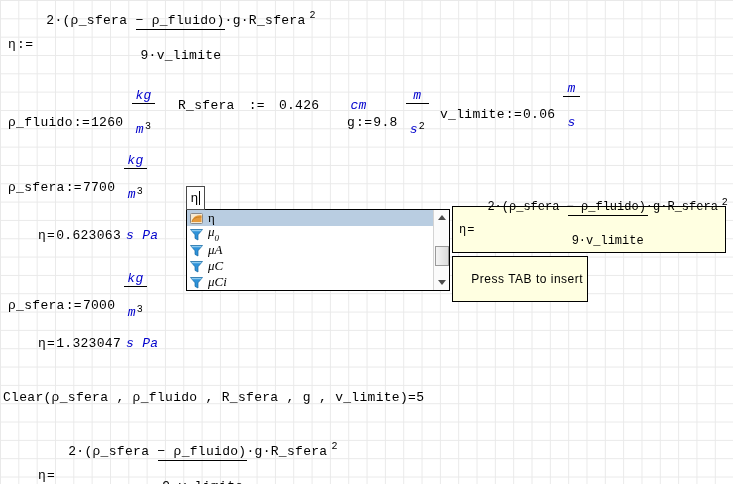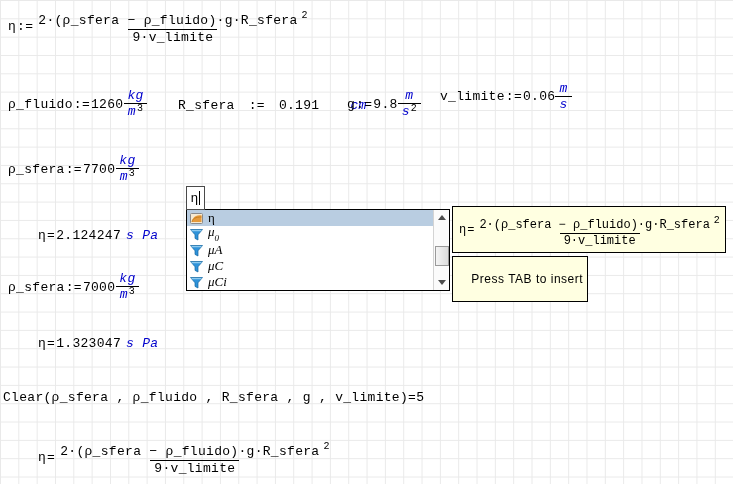--- a/index.html
+++ b/index.html
@@ -11,23 +11,23 @@
       linear-gradient(to bottom, var(--grid,#e9e9e9) 1px, transparent 1px);
     background-size:18.33px 18.33px;
     font-family:"Liberation Mono","DejaVu Sans Mono",monospace;
     font-size:13px; color:#000;
   }
   .region{
     position:absolute; display:inline-flex; align-items:center;
     white-space:pre; letter-spacing:0.3px; line-height:15px;
   }
   .op{margin:0 1px;}
-  .frac{display:inline-flex; flex-direction:column; align-items:center; text-align:center; margin-left:0;}
+  .frac{display:inline-flex; flex-direction:column; align-items:center; text-align:center; margin-left:8px;}
   .frac .num{display:inline-block; padding:0 4px;}
-  .frac .den{display:inline-block; border-top:1px solid #000; padding:0 4px;text-align:center;}
+  .frac .den{display:inline-block; border-top:1px solid #000; padding:18px 4px;text-align:center;}
   .bigfrac .num{padding-top:6px;}
   .sup2{font-size:10px; position:relative; top:-6px; margin-left:4px; letter-spacing:0;}
   .unit{color:var(--unit,#0000cc); font-style:italic;}
   .exp{color:#000; font-style:normal; font-size:10px; position:relative; top:-4px; margin-left:1px;}
   .unitspace{display:inline-block; width:5px;}
 
   
   .editbox{
     position:absolute; left:186px; top:186px; width:17px; height:22px;
     background:#fff; border:1px solid #4a4a4a; z-index:6;
@@ -92,21 +92,21 @@
 
   <div class="region" style="left:8px;top:88px;">
     <span>ρ_fluido</span><span class="op">:=</span><span>1260</span>
     <span class="frac">
       <span class="num unit">kg</span>
       <span class="den"><span class="unit">m</span><span class="exp">3</span></span>
     </span>
   </div>
 
   <div class="region" style="left:178px;top:98px;gap:13px;">
-    <span>R_sfera</span><span class="op">:=</span><span>0.191</span><span class="unitspace"></span><span class="unit">cm</span>
+    <span>R_sfera</span><span class="op">:=</span><span>0.426</span><span class="unitspace"></span><span class="unit">cm</span>
   </div>
 
   <div class="region" style="left:347px;top:88px;">
     <span>g</span><span class="op">:=</span><span>9.8</span>
     <span class="frac">
       <span class="num unit">m</span>
       <span class="den"><span class="unit">s</span><span class="exp">2</span></span>
     </span>
   </div>
 
@@ -120,21 +120,21 @@
 
   <div class="region" style="left:8px;top:153px;">
     <span>ρ_sfera</span><span class="op">:=</span><span>7700</span>
     <span class="frac">
       <span class="num unit">kg</span>
       <span class="den"><span class="unit">m</span><span class="exp">3</span></span>
     </span>
   </div>
 
   <div class="region" style="left:38px;top:228px;">
-    <span>η</span><span class="op">=</span><span>2.124247</span><span class="unitspace"></span><span class="unit">s Pa</span>
+    <span>η</span><span class="op">=</span><span>0.623063</span><span class="unitspace"></span><span class="unit">s Pa</span>
   </div>
 
   <div class="region" style="left:8px;top:271px;">
     <span>ρ_sfera</span><span class="op">:=</span><span>7000</span>
     <span class="frac">
       <span class="num unit">kg</span>
       <span class="den"><span class="unit">m</span><span class="exp">3</span></span>
     </span>
   </div>
 

